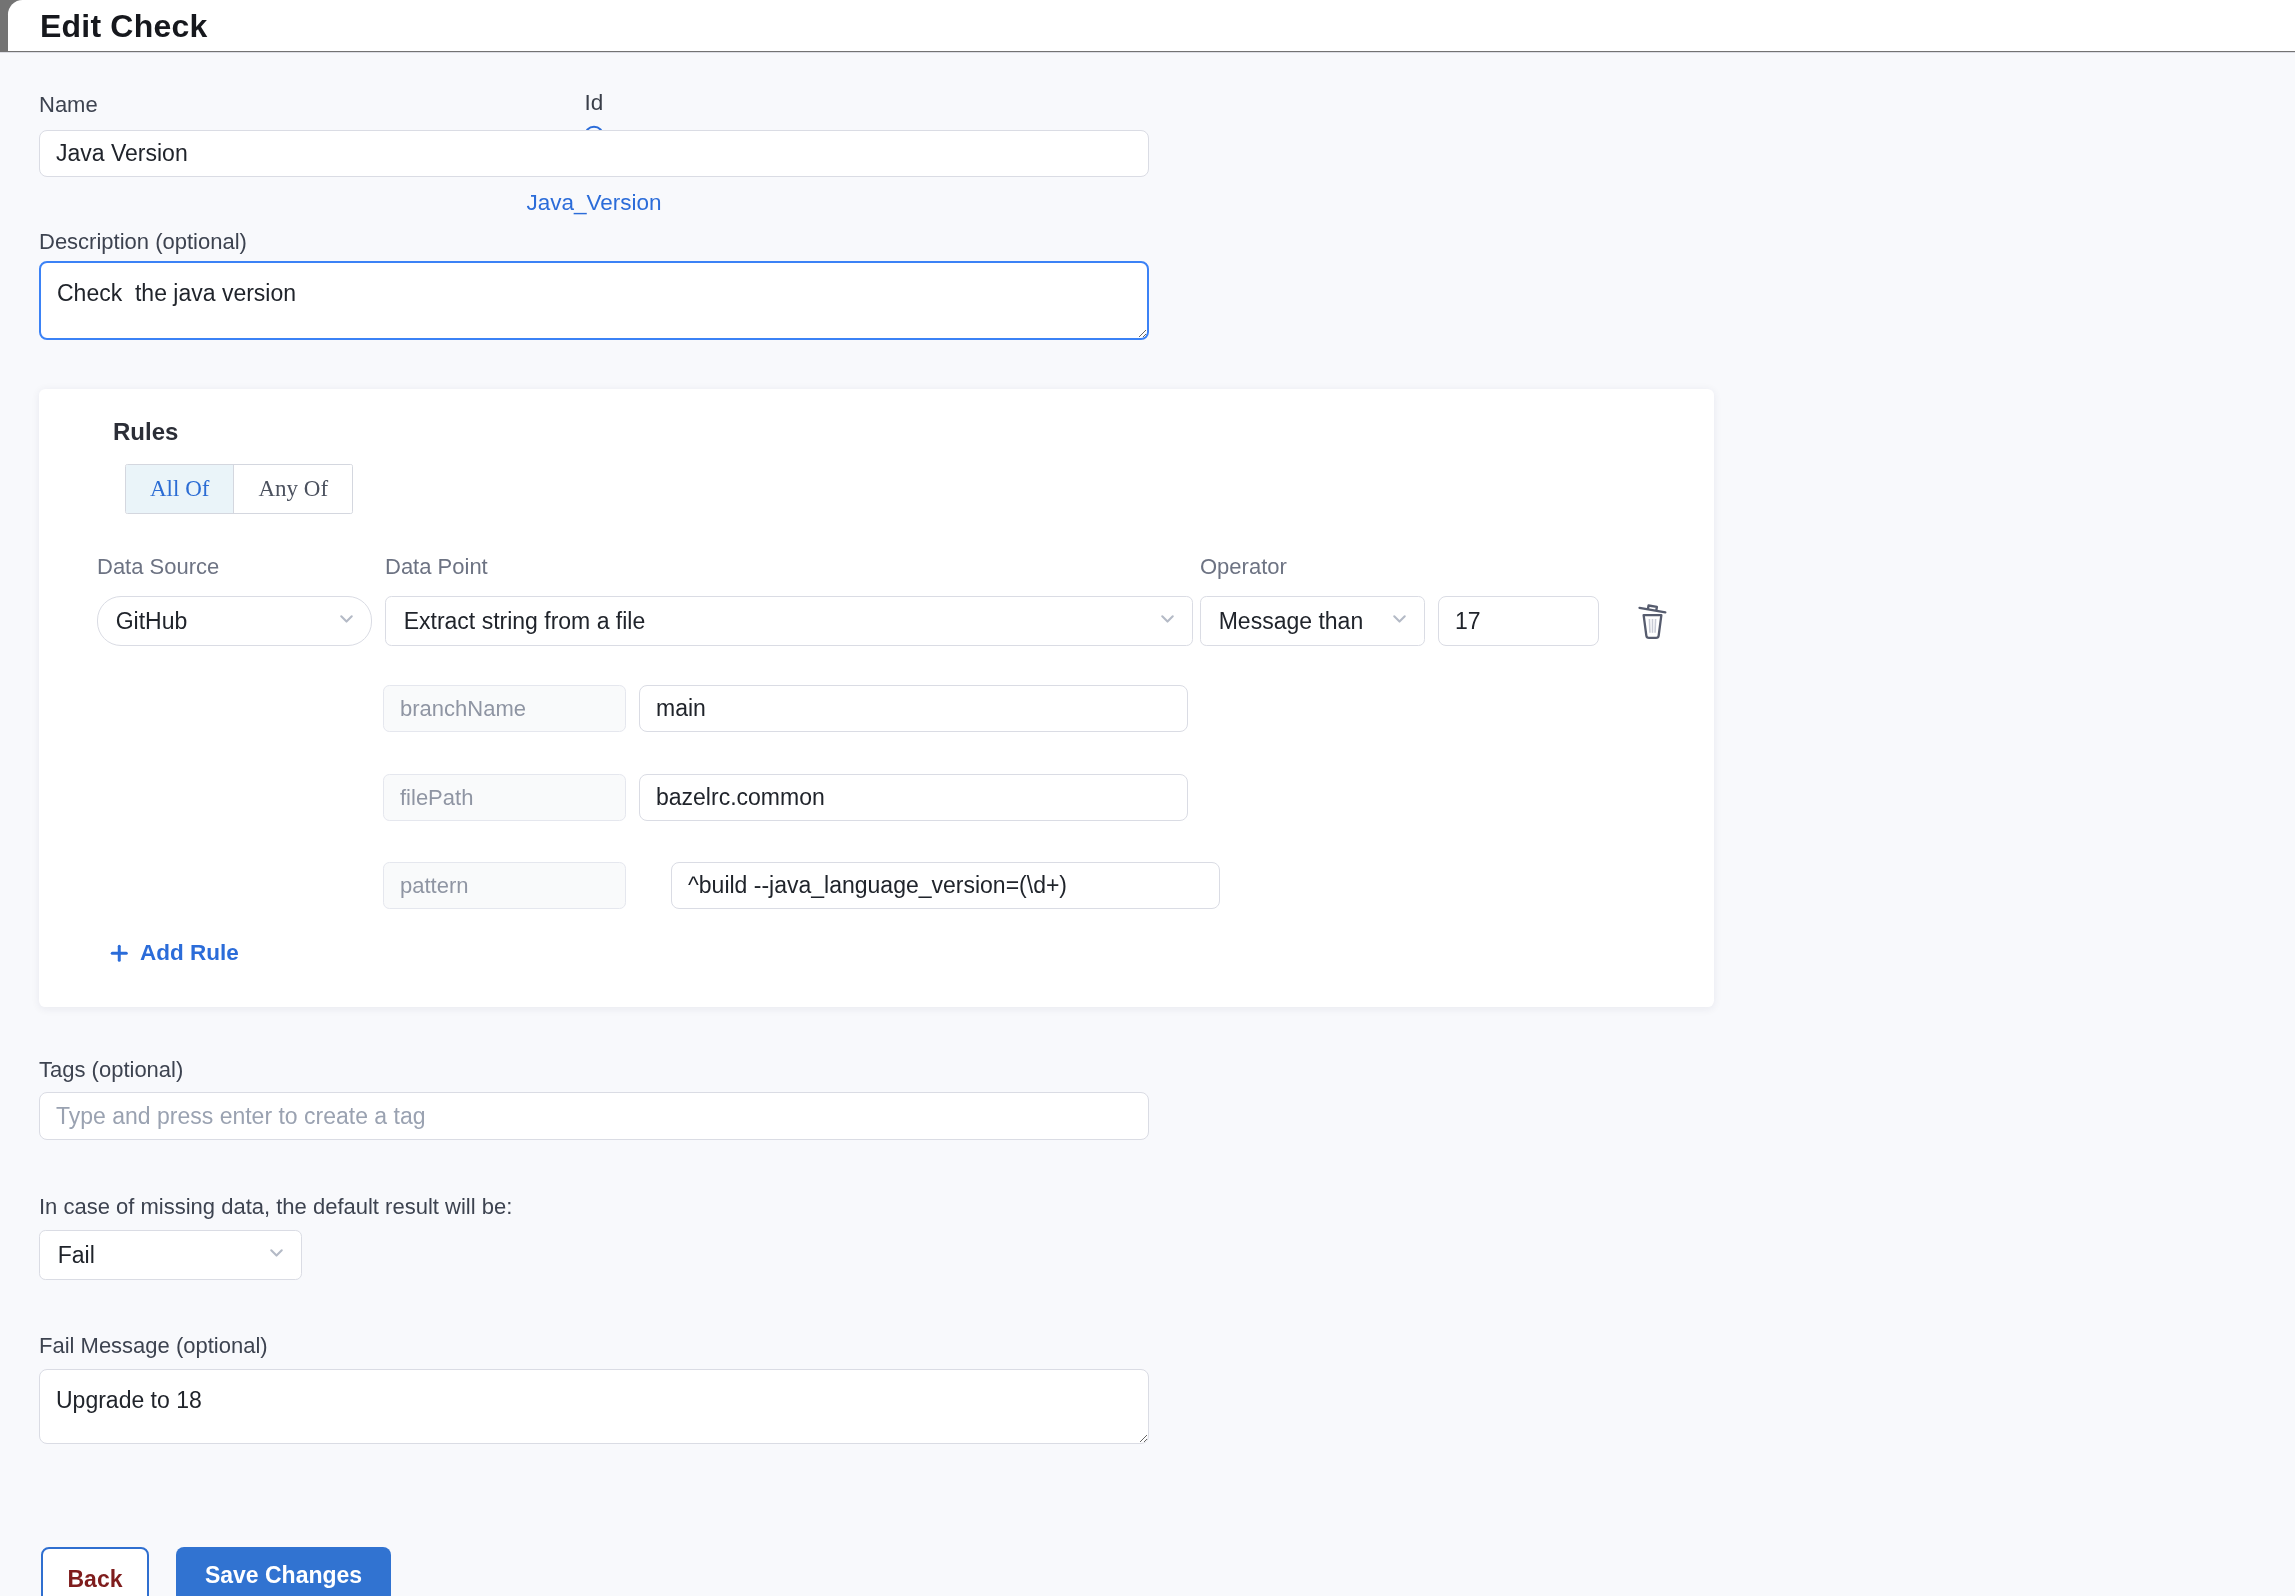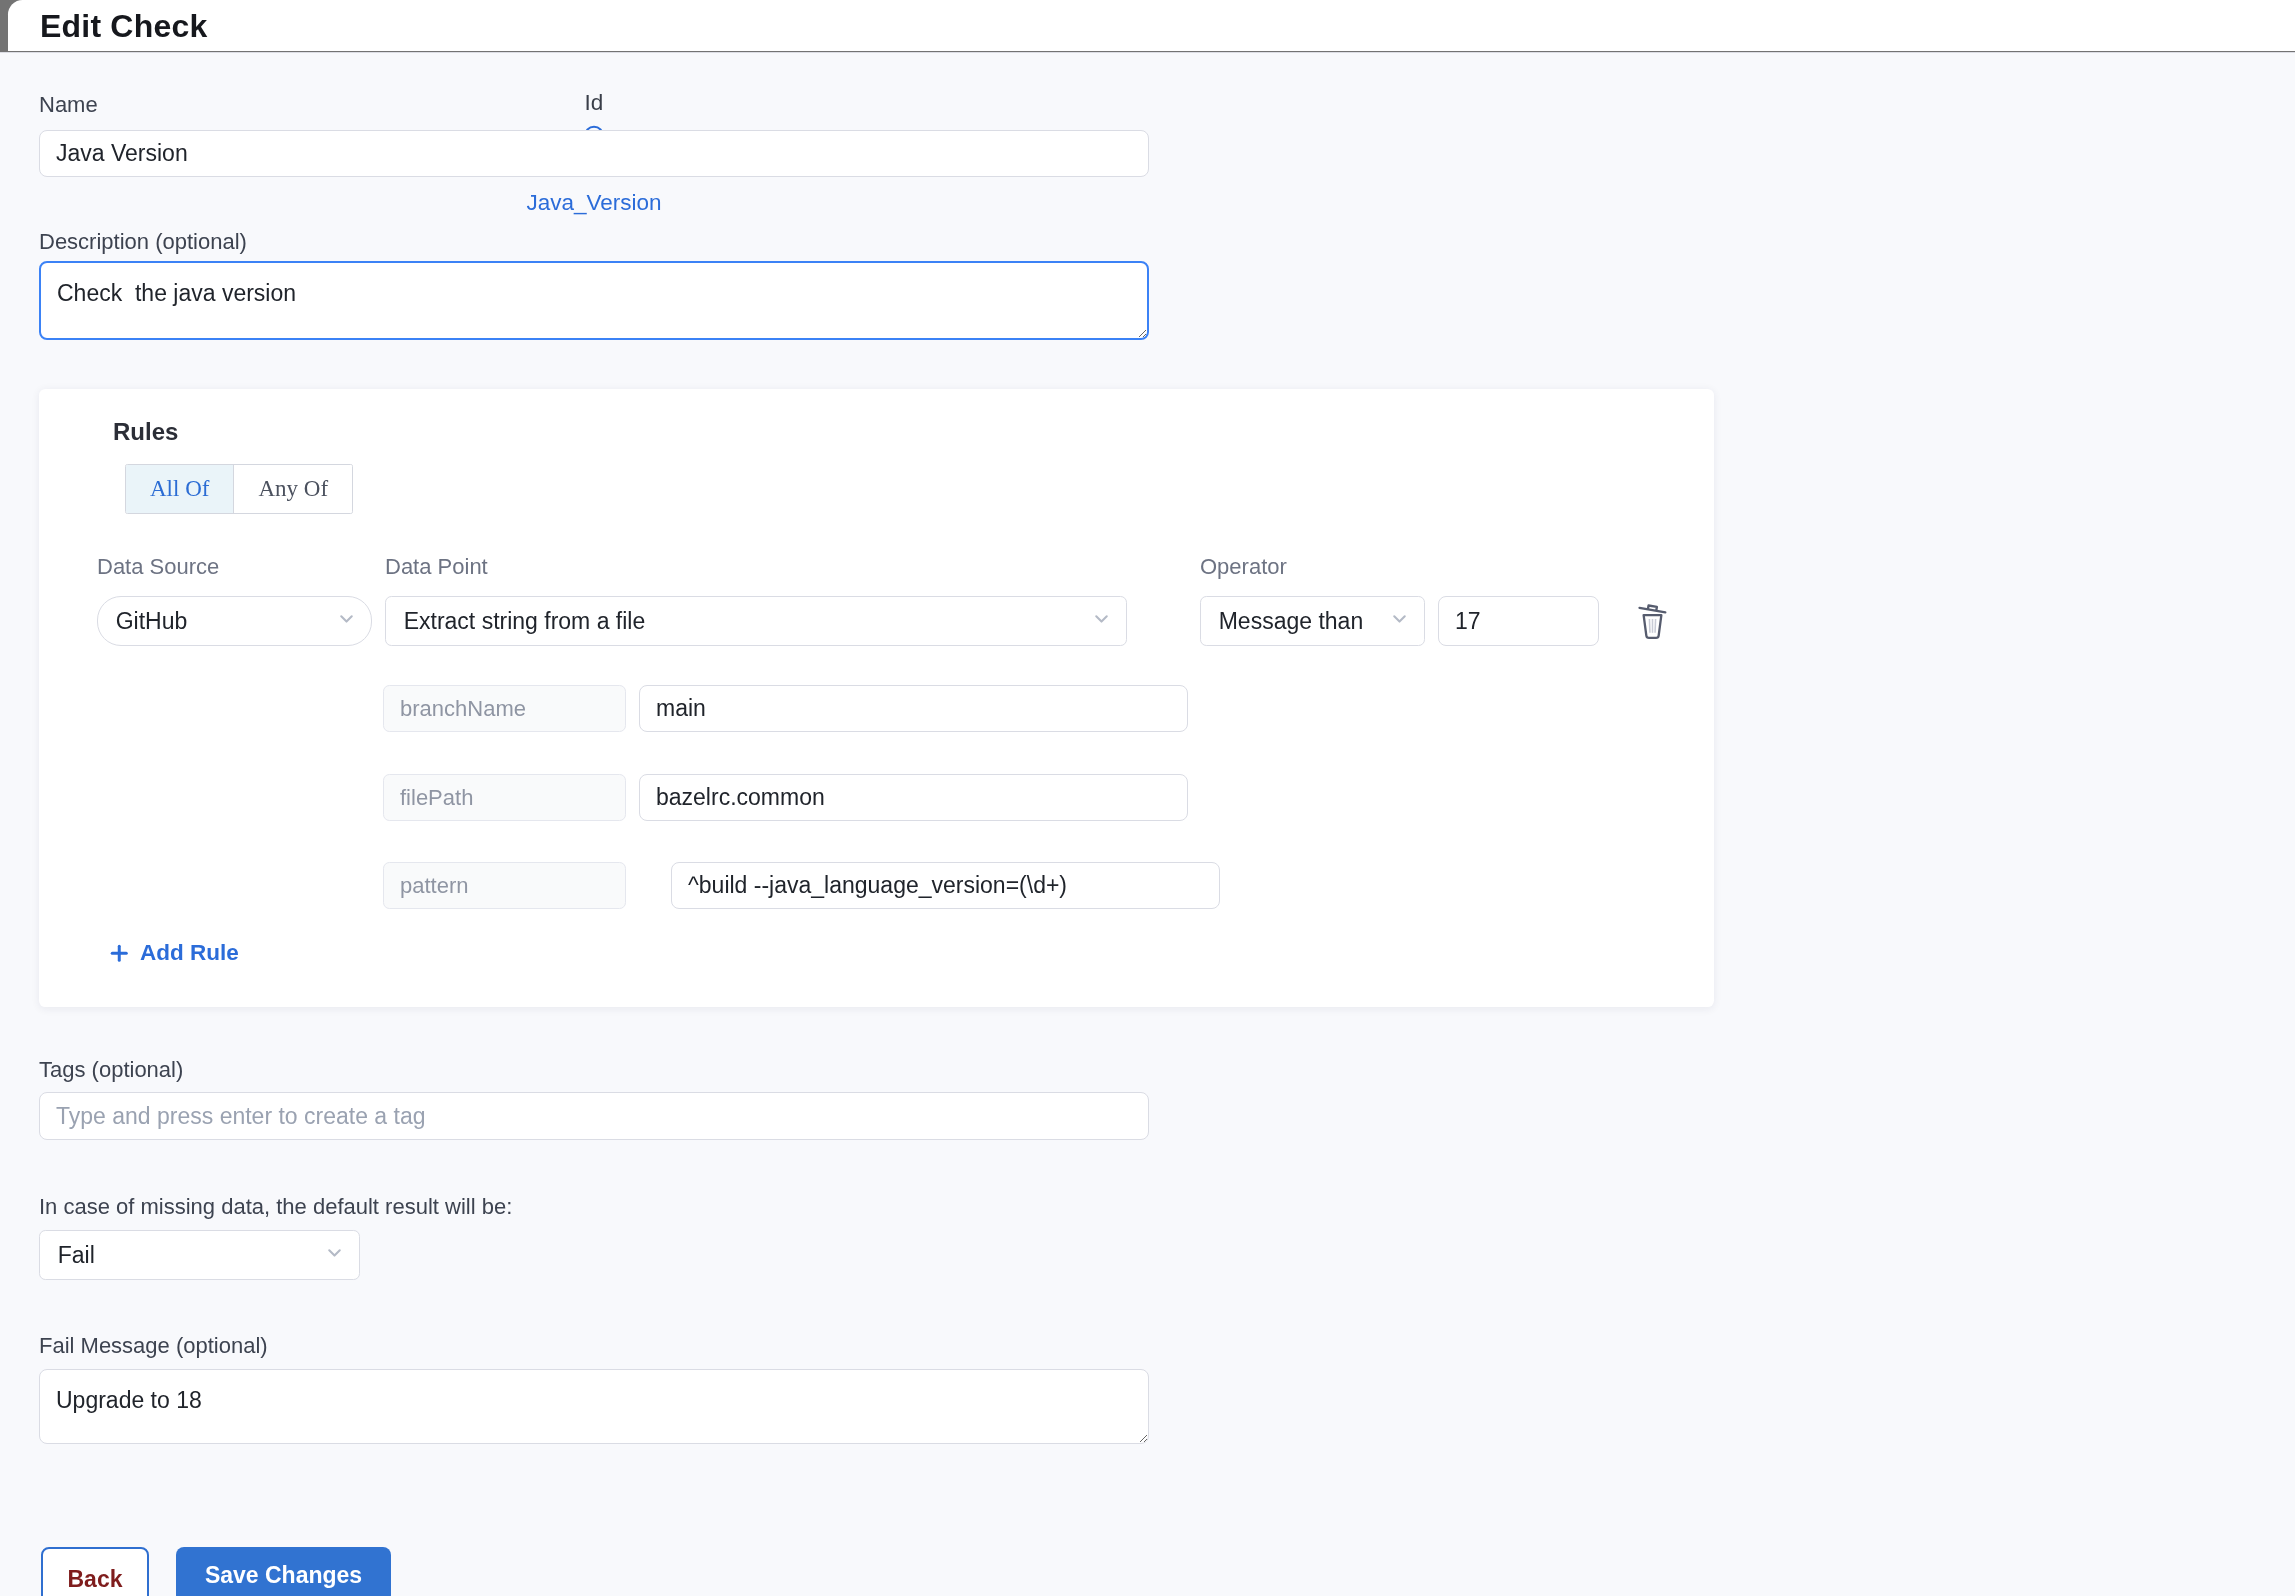--- a/index.html
+++ b/index.html
@@ -159,21 +159,21 @@
 
     <div class="select" style="left:58px; top:207px; width:275px;border-radius:24px;">
       <span>GitHub</span>
       <span class="chev">
         <svg width="21" height="21" viewBox="0 0 24 24" fill="none" stroke="#b4bac6" stroke-width="2.4" stroke-linecap="round" stroke-linejoin="round">
             <polyline points="6,9.5 12,15.5 18,9.5"></polyline>
           </svg>
       </span>
     </div>
 
-    <div class="select" style="left:346px; top:207px; width:742px;">
+    <div class="select" style="left:346px; top:207px; width:808px;">
       <span>Extract string from a file</span>
       <span class="chev">
         <svg width="21" height="21" viewBox="0 0 24 24" fill="none" stroke="#b4bac6" stroke-width="2.4" stroke-linecap="round" stroke-linejoin="round">
             <polyline points="6,9.5 12,15.5 18,9.5"></polyline>
           </svg>
       </span>
     </div>
 
     <div class="select" style="left:1161px; top:207px; width:225px;">
       <span>Message than</span>
@@ -230,21 +230,21 @@
       <span>Add Rule</span>
     </button>
   </div>
 
   <div class="abs field-label" style="left:39px; top:1057px;">Tags (optional)</div>
   <div class="abs" style="left:39px; top:1092px; width:1110px; height:48px;">
     <input class="text-input" type="text" placeholder="Type and press enter to create a tag" style="">
   </div>
 
   <div class="abs field-label" style="left:39px; top:1194px;">In case of missing data, the default result will be:</div>
-  <div class="select" style="left:39px; top:1230px; width:321px;">
+  <div class="select" style="left:39px; top:1230px; width:263px;">
     <span>Fail</span>
     <span class="chev">
       <svg width="21" height="21" viewBox="0 0 24 24" fill="none" stroke="#b4bac6" stroke-width="2.4" stroke-linecap="round" stroke-linejoin="round">
           <polyline points="6,9.5 12,15.5 18,9.5"></polyline>
         </svg>
     </span>
   </div>
 
   <div class="abs field-label" style="left:39px; top:1333px;">Fail Message (optional)</div>
   <div class="abs" style="left:39px; top:1369px; width:1110px; height:75px;">

